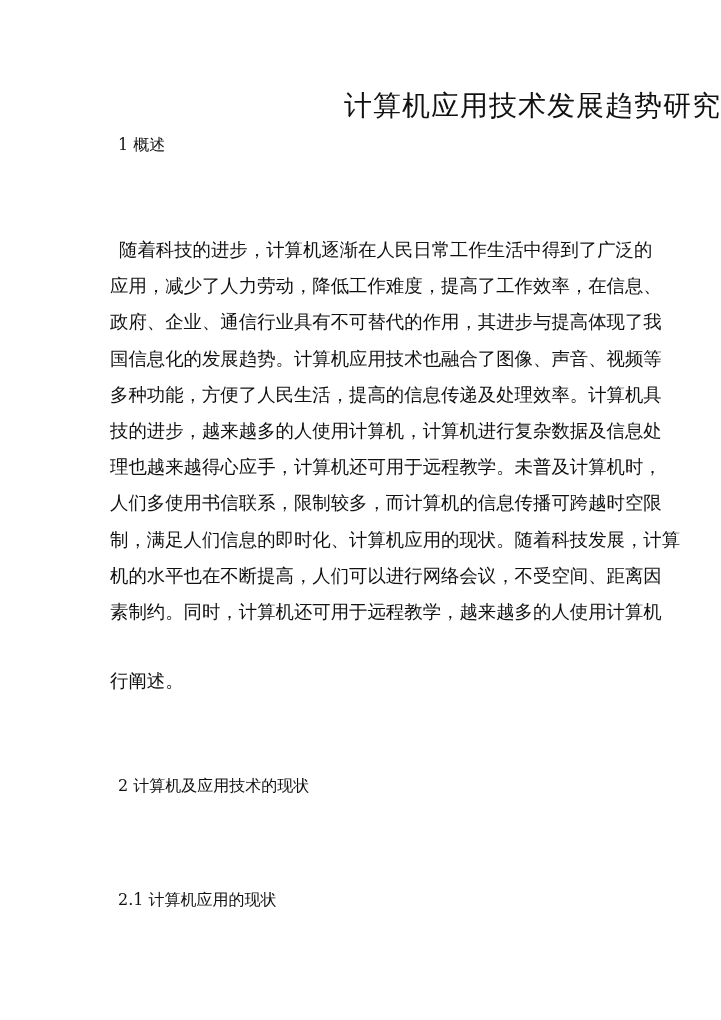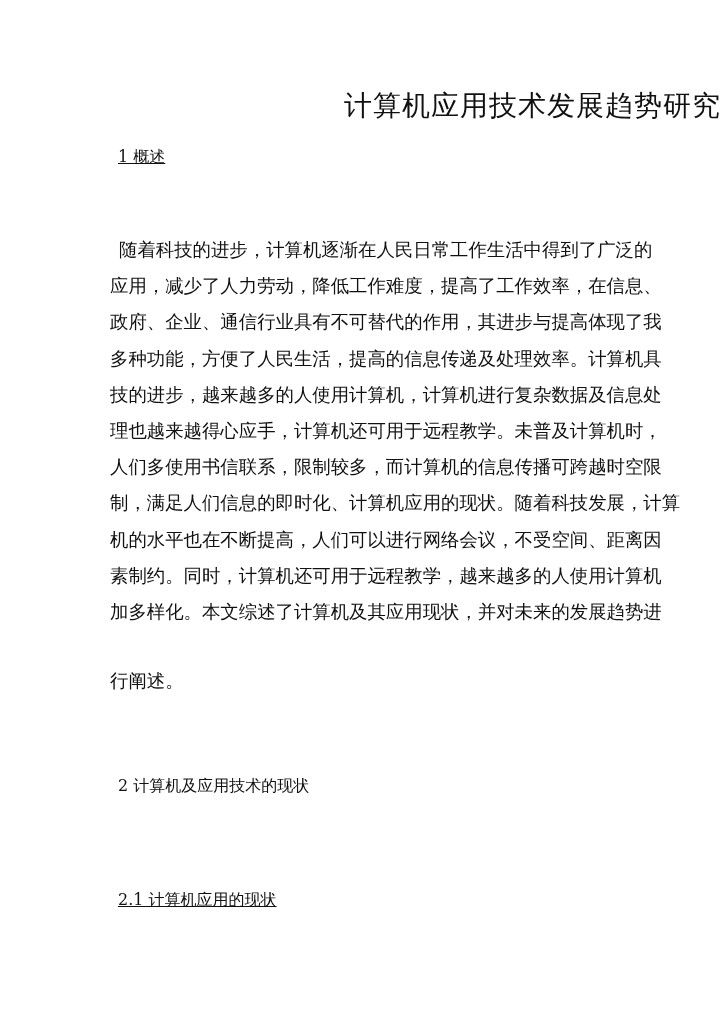--- a/index.html
+++ b/index.html
@@ -13,33 +13,33 @@
   .line { display: block; white-space: nowrap; text-align: justify; text-align-last: justify; }
   .line.first { padding-left: 9px; }
   .line.last { text-align-last: left; margin-top: 33px; }
 </style>
 </head>
 <body>
 
 <div>
   <div class="title">计算机应用技术发展趋势研究</div>
 
-  <div class="heading" style="top:146px;text-decoration:underline;">1 概述</div>
+  <div class="heading" style="top:134px;">1 概述</div>
 
   <div class="para">
     <span class="line first">随着科技的进步，计算机逐渐在人民日常工作生活中得到了广泛的</span>
     <span class="line">应用，减少了人力劳动，降低工作难度，提高了工作效率，在信息、</span>
     <span class="line">政府、企业、通信行业具有不可替代的作用，其进步与提高体现了我</span>
+    <span class="line">国信息化的发展趋势。计算机应用技术也融合了图像、声音、视频等</span>
     <span class="line">多种功能，方便了人民生活，提高的信息传递及处理效率。计算机具</span>
     <span class="line">技的进步，越来越多的人使用计算机，计算机进行复杂数据及信息处</span>
     <span class="line">理也越来越得心应手，计算机还可用于远程教学。未普及计算机时，</span>
     <span class="line">人们多使用书信联系，限制较多，而计算机的信息传播可跨越时空限</span>
     <span class="line">制，满足人们信息的即时化、计算机应用的现状。随着科技发展，计算</span>
     <span class="line">机的水平也在不断提高，人们可以进行网络会议，不受空间、距离因</span>
     <span class="line">素制约。同时，计算机还可用于远程教学，越来越多的人使用计算机</span>
-    <span class="line">加多样化。本文综述了计算机及其应用现状，并对未来的发展趋势进</span>
     <span class="line last">行阐述。</span>
   </div>
 
   <div class="heading" style="top:775px;">2 计算机及应用技术的现状</div>
 
-  <div class="heading" style="top:889px;text-decoration:underline;">2.1 计算机应用的现状</div>
+  <div class="heading" style="top:889px;">2.1 计算机应用的现状</div>
 </div>
 
 </body></html>

